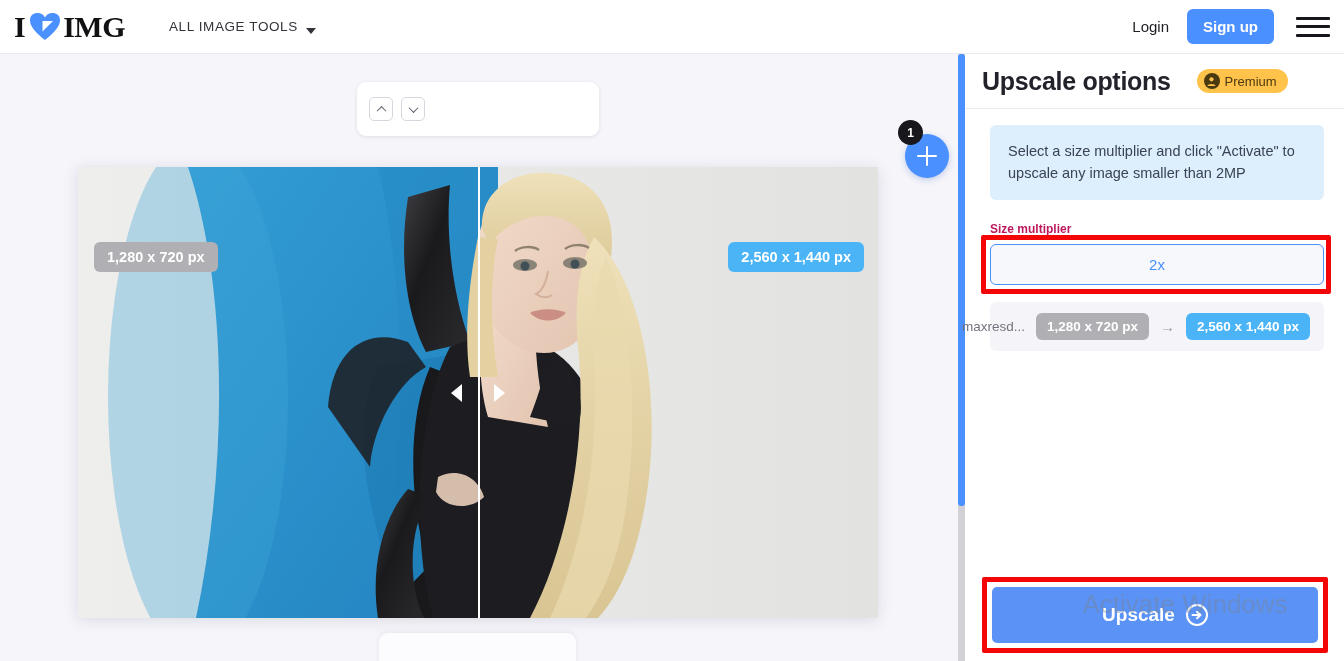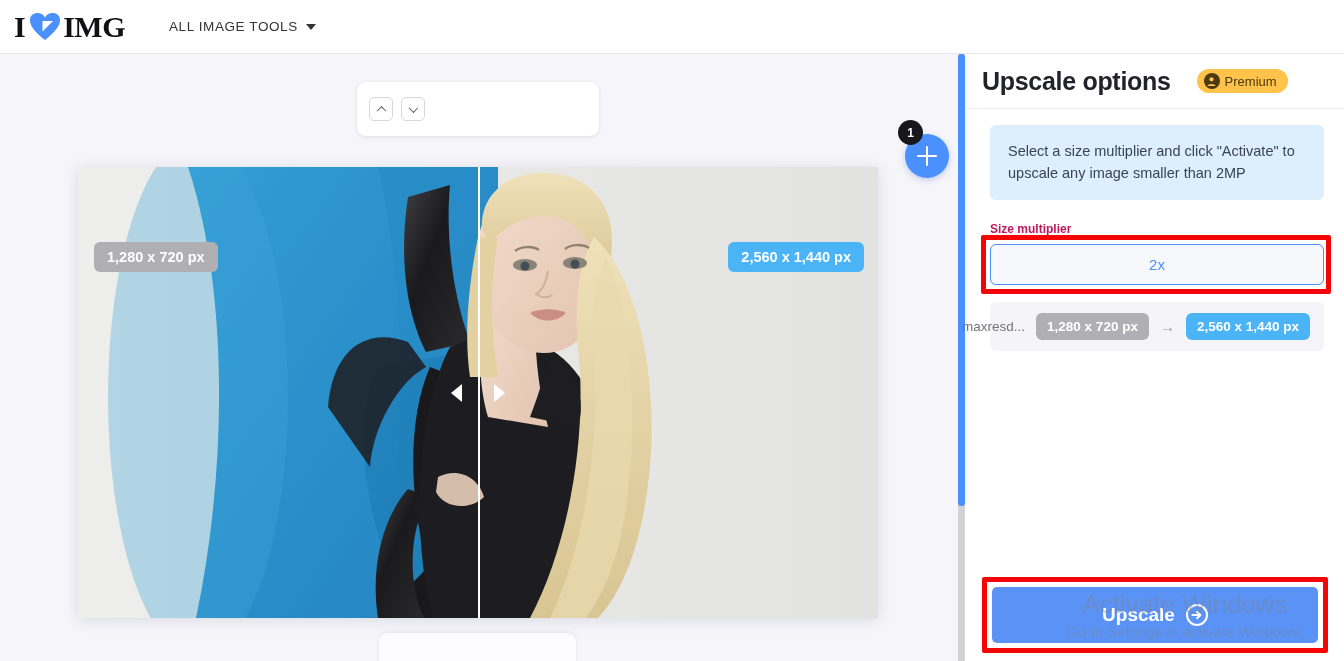--- a/index.html
+++ b/index.html
@@ -27,21 +27,21 @@
   }
   .logo .heart {
     position: relative; width: 30px; height: 28px;
     margin: 0 3px 0 5px;
   }
   .logo .heart svg { display:block; }
   .alltools {
     margin-left: 44px;
     font-size: 13.5px; letter-spacing: 0.6px;
     color: #33333a; font-weight: 500;
-    display: flex; align-items: center; gap: 8px;
+    display: flex; align-items: flex-end; gap: 8px;
     cursor: pointer;
   }
   .caret-dn {
     width: 0; height: 0;
     border-left: 5px solid transparent;
     border-right: 5px solid transparent;
     border-top: 6px solid #33333a;
   }
   .nav-right {
     margin-left: auto; display: flex; align-items: center; gap: 0;
@@ -290,20 +290,29 @@
         <svg width="30" height="28" viewBox="0 0 30 28">
           <path d="M15 27 C2 17 0 11 0 7 C0 2.5 3.5 0 7.5 0 C11 0 14 2 15 4.5 C16 2 19 0 22.5 0 C26.5 0 30 2.5 30 7 C30 11 28 17 15 27 Z" fill="#4a90ff"></path>
           <path d="M12.5 8 L23 8 L12.5 18.5 Z" fill="#ffffff"></path>
         </svg>
       </span>
       <span>IMG</span>
     </div>
     <div class="alltools">
       <span>ALL IMAGE TOOLS</span>
       <span class="caret-dn"></span>
+    </div>
+    <div class="nav-right">
+      <span class="login-link">Login</span>
+      <button class="signup-btn">Sign up</button>
+      <div class="burger">
+        <span></span>
+          <span></span>
+          <span></span>
+      </div>
     </div>
   </div>
 
   <div class="canvas">
 
     <div class="file-toolbar">
       <div class="sq-btn">
         <span class="chev up"></span>
       </div>
       <div class="sq-btn">
@@ -435,16 +444,15 @@
             </svg>
           </span>
         </button>
       </div>
 
     </div>
   </div>
 
   <div class="watermark">
     <div class="wm1">Activate Windows</div>
-    <div class="wm2">Go to Settings to activate Windows.</div>
   </div>
 
 </div>
 
 </body></html>

